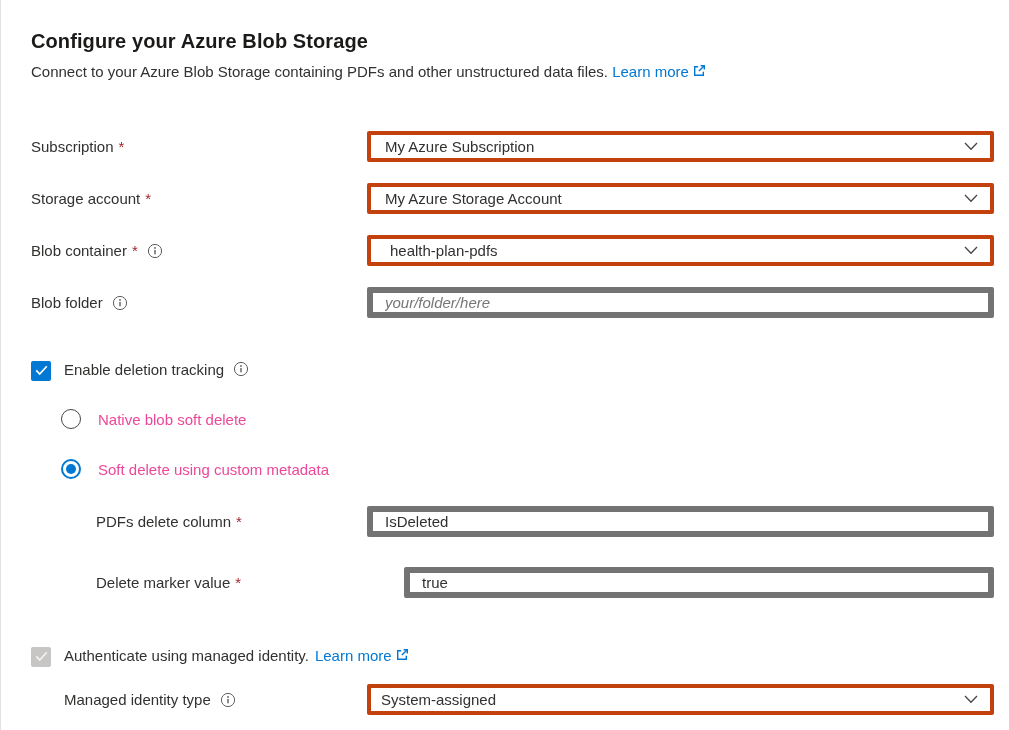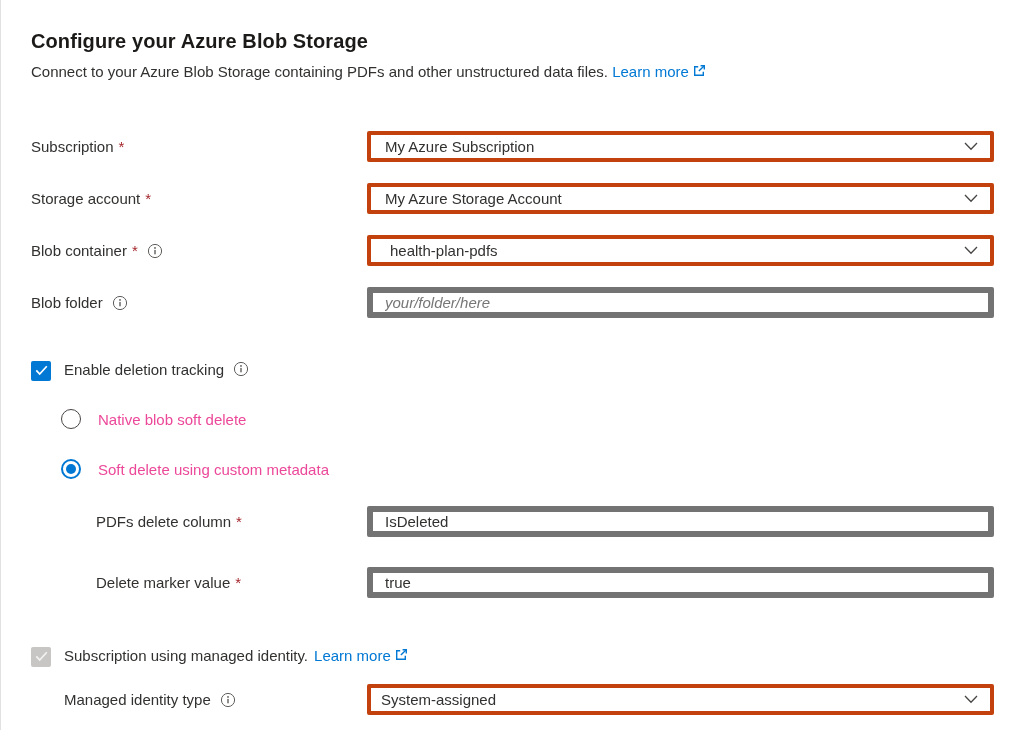--- a/index.html
+++ b/index.html
@@ -186,35 +186,35 @@
   </div>
 
   <div class="sub-row">
     <div class="row-label">
       <span>PDFs delete column</span>
       <span class="req">*</span>
     </div>
     <input class="text-input" type="text" value="IsDeleted" style="">
   </div>
 
-  <div class="sub-row" style="margin-top:30px;">
+  <div class="sub-row" style="margin-top:30px;gap:37px;">
     <div class="row-label">
       <span>Delete marker value</span>
       <span class="req">*</span>
     </div>
     <input class="text-input" type="text" value="true" style="">
   </div>
 
   <div class="checkbox-row auth-row">
     <span class="checkbox disabled">
       <span><svg width="13" height="11" viewBox="0 0 13 11" fill="none" stroke="#f3f2f1" stroke-width="1.7">
             <path d="M1.3 5.4l3.4 3.7L11.8 1.2"></path>
           </svg></span>
     </span>
-    <span class="cb-label">Subscription using managed identity.</span>
+    <span class="cb-label">Authenticate using managed identity.</span>
     <a class="link" style="margin-left:6px; font-size:15px;"><span>Learn more</span><span class="ext-icon"><svg width="14" height="14" viewBox="0 0 14 14" fill="none" stroke="#0078d4" stroke-width="1.4">
             <path d="M6.2 2.7H2.7v8.6h8.6V7.8"></path>
             <path d="M8.6 1.7h3.7v3.7"></path>
             <path d="M12 2L6.9 7.1"></path>
           </svg></span></a>
   </div>
 
   <div class="form-row managed-row">
     <div class="row-label">
       <span>Managed identity type</span>

